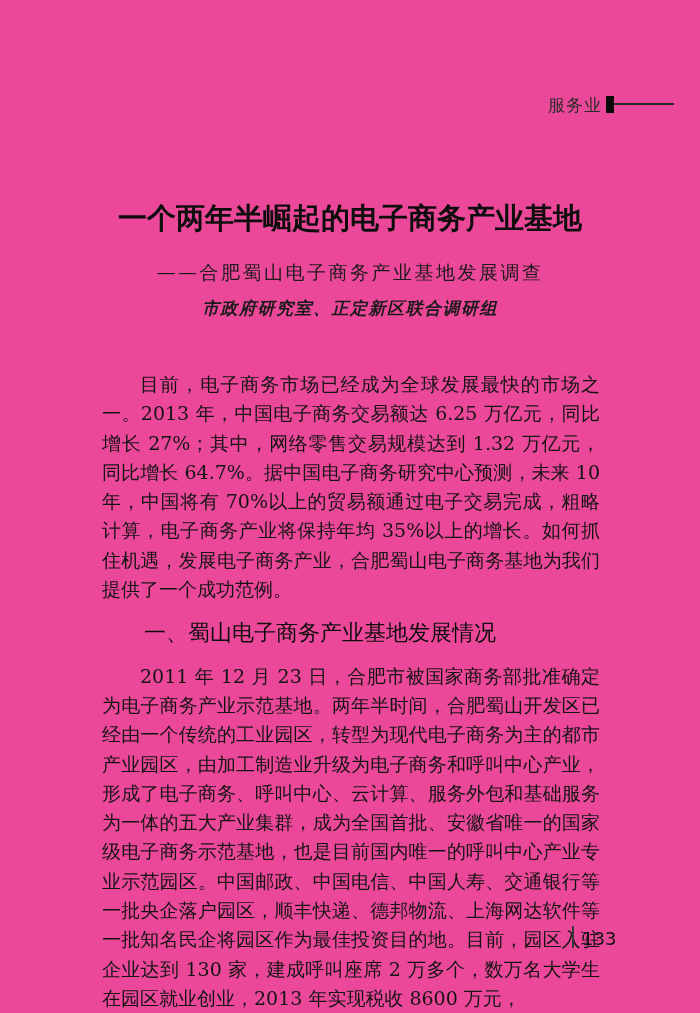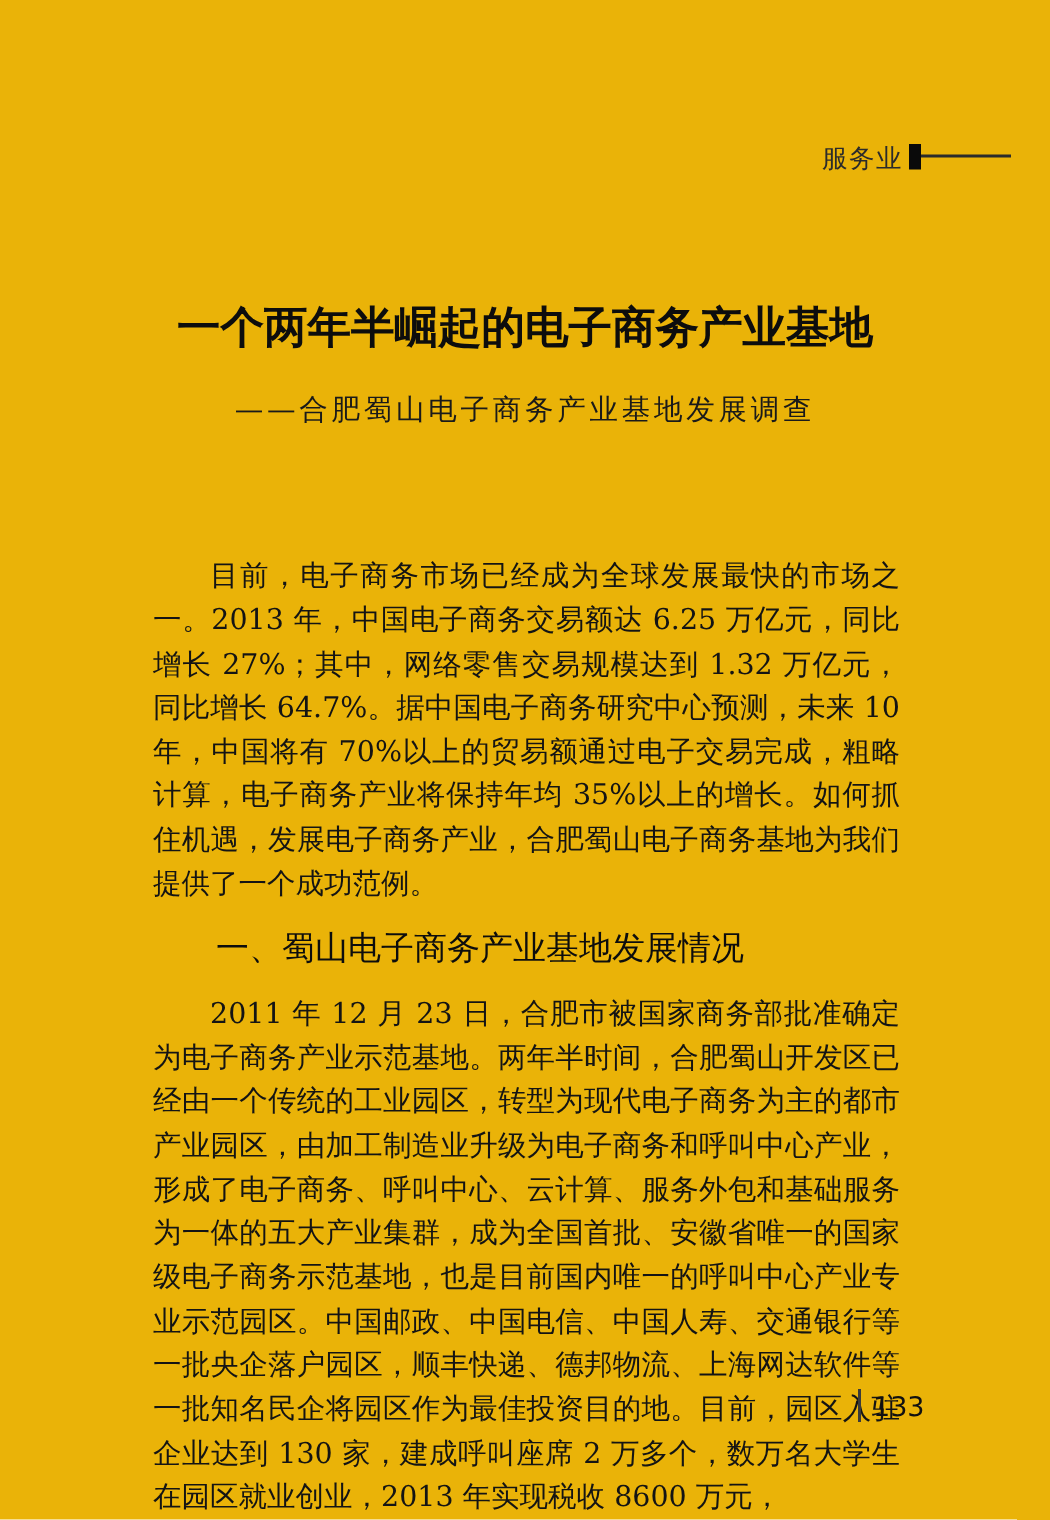--- a/index.html
+++ b/index.html
@@ -1,20 +1,20 @@
 <!DOCTYPE html>
 <html><head>
 <meta charset="utf-8">
 <style>
   html, body { margin: 0; padding: 0; background: #ffffff; }
   .page {
     position: relative;
     width: 700px;
     height: 1013px;
-    background: #eab308;
+    background: #ec4899;
     overflow: hidden;
     font-family: "DejaVu Serif", serif;
     color: #141414;
   }
   
   .header-label {
     position: absolute;
     top: 94px;
     left: 548px;
     font-family: "DejaVu Sans", sans-serif;
@@ -121,20 +121,21 @@
 <div class="page">
 
   <span class="header-label">服务业</span>
   <span class="header-bar"></span>
   <span class="header-rule"></span>
 
   <h1 class="title">一个两年半崛起的电子商务产业基地</h1>
 
   <div class="subtitle">——合肥蜀山电子商务产业基地发展调查</div>
 
+  <div class="author">市政府研究室、正定新区联合调研组</div>
 
   <div class="content">
     <p class="para">目前，电子商务市场已经成为全球发展最快的市场之一。2013 年，中国电子商务交易额达 6.25 万亿元，同比增长 27%；其中，网络零售交易规模达到 1.32 万亿元，同比增长 64.7%。据中国电子商务研究中心预测，未来 10 年，中国将有 70%以上的贸易额通过电子交易完成，粗略计算，电子商务产业将保持年均 35%以上的增长。如何抓住机遇，发展电子商务产业，合肥蜀山电子商务基地为我们提供了一个成功范例。</p>
     <h2 class="section-heading">一、蜀山电子商务产业基地发展情况</h2>
     <p class="para">2011 年 12 月 23 日，合肥市被国家商务部批准确定为电子商务产业示范基地。两年半时间，合肥蜀山开发区已经由一个传统的工业园区，转型为现代电子商务为主的都市产业园区，由加工制造业升级为电子商务和呼叫中心产业，形成了电子商务、呼叫中心、云计算、服务外包和基础服务为一体的五大产业集群，成为全国首批、安徽省唯一的国家级电子商务示范基地，也是目前国内唯一的呼叫中心产业专业示范园区。中国邮政、中国电信、中国人寿、交通银行等一批央企落户园区，顺丰快递、德邦物流、上海网达软件等一批知名民企将园区作为最佳投资目的地。目前，园区入驻企业达到 130 家，建成呼叫座席 2 万多个，数万名大学生在园区就业创业，2013 年实现税收 8600 万元，</p>
   </div>
 
   <span class="pageno-rule"></span>
   <span class="pageno">133</span>
 

